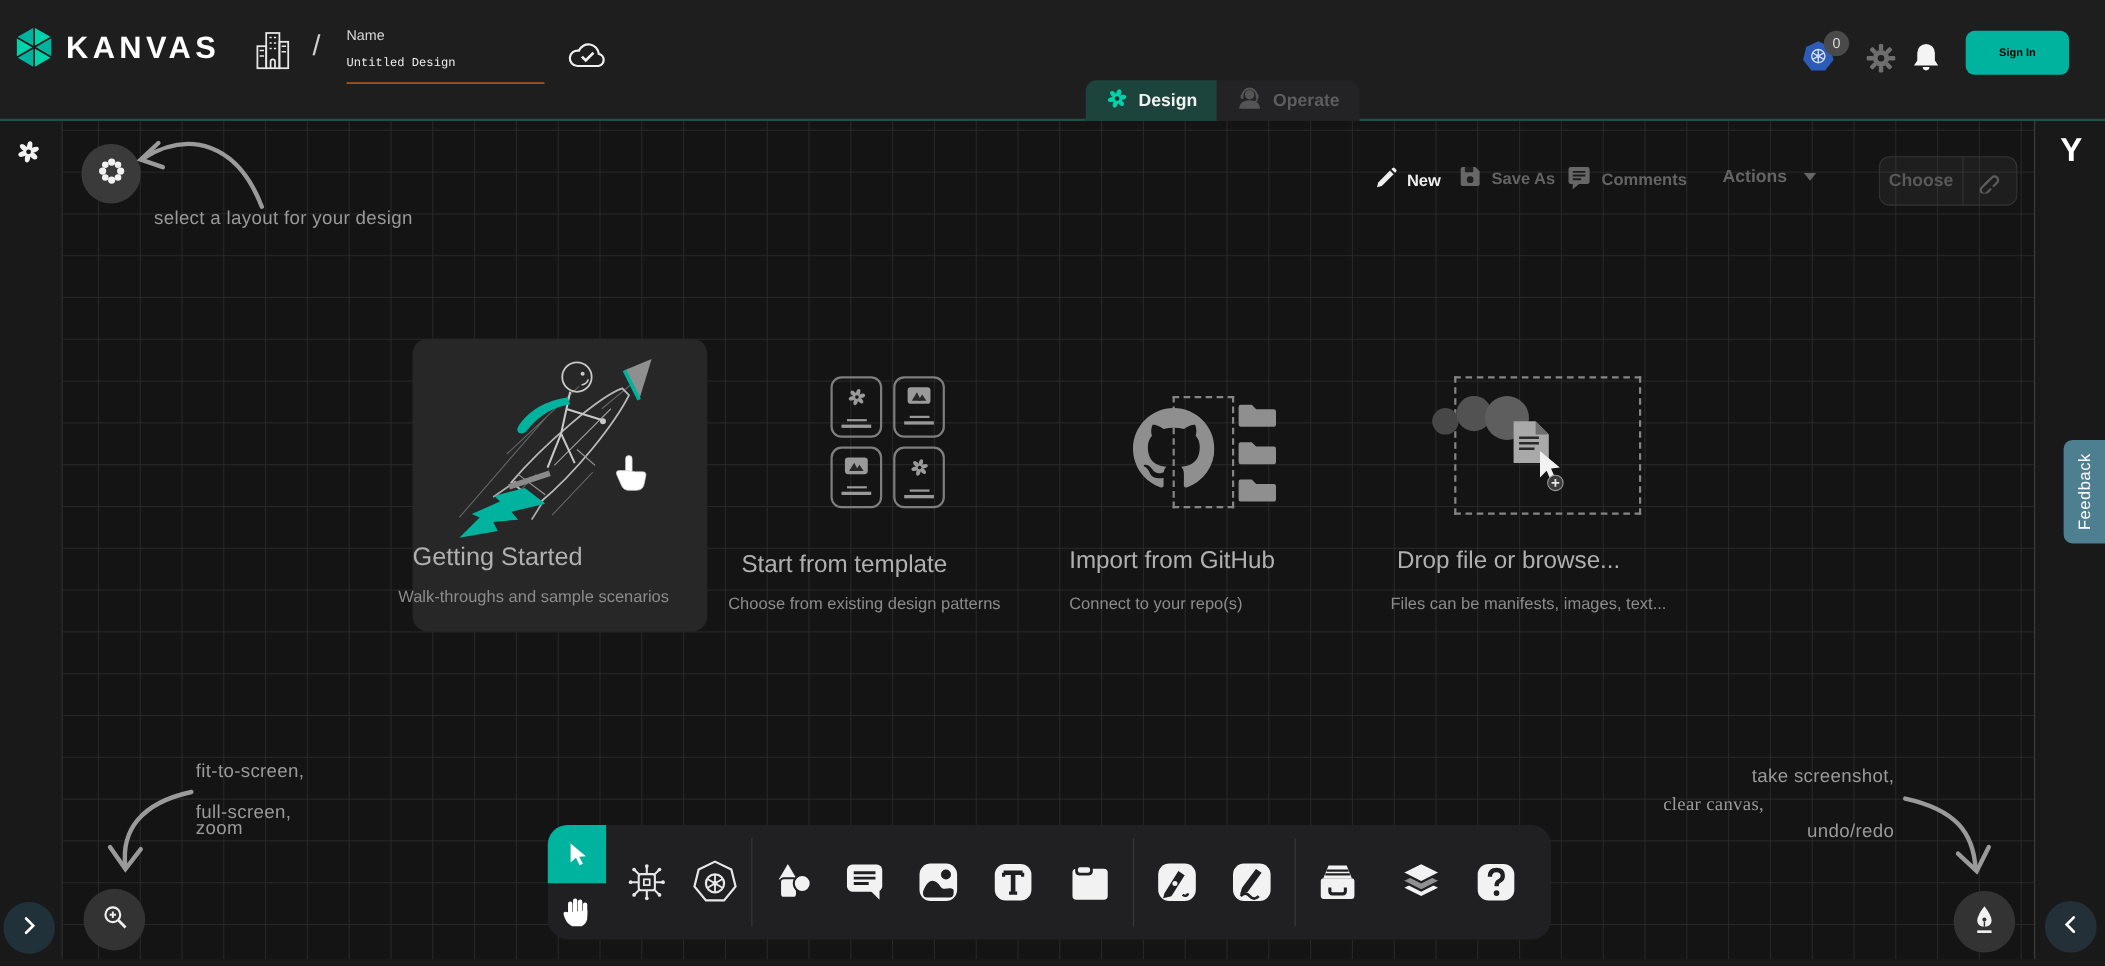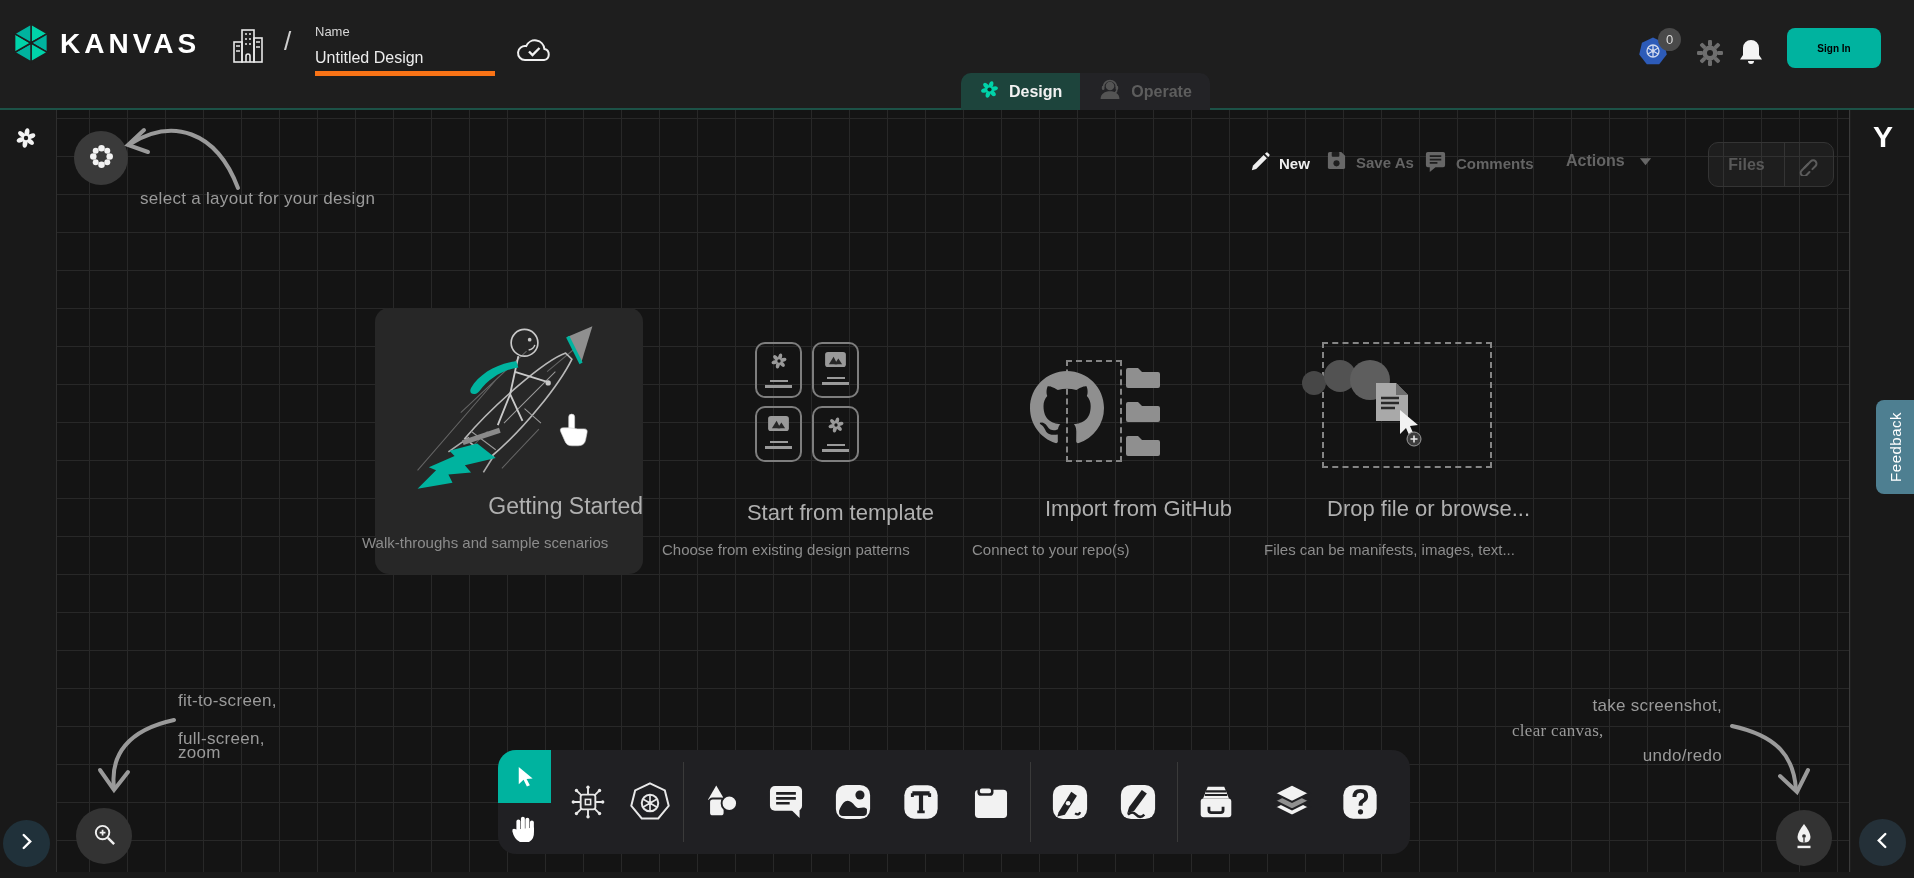--- a/index.html
+++ b/index.html
@@ -15,31 +15,31 @@
   .app{position:relative;width:1914px;height:878px;background:var(--header-bg);overflow:hidden;}
   .abs{position:absolute;}
 
   
   .header{position:absolute;left:0;top:0;width:1914px;height:110px;background:var(--header-bg);}
   .logo{position:absolute;left:10px;top:22px;width:42px;height:42px;}
   .brand{position:absolute;left:60px;top:28px;font-size:28px;font-weight:700;letter-spacing:4px;color:#fff;}
   .org-icon{position:absolute;left:230px;top:26px;width:36px;height:40px;}
   .crumb-sep{position:absolute;left:284px;top:26px;font-size:26px;color:#cfcfcf;font-weight:300;}
   .name-label{position:absolute;left:315px;top:24px;font-size:13px;color:#d8d8d8;}
-  .name-value{position:absolute;left:315px;top:44px;width:180px;height:32px;font-size:16px;color:#ececec;border-bottom:5px solid #f97316;line-height:28px;}
+  .name-value{position:absolute;left:315px;top:44px;width:180px;height:32px;font-size:11px;color:#ececec;border-bottom:1px solid #f97316;line-height:28px;font-family:Liberation Mono, monospace;}
   .cloud{position:absolute;left:515px;top:36px;width:38px;height:32px;}
   .k8s-group{position:absolute;left:1638px;top:28px;width:50px;height:40px;cursor:pointer;}
   .k8s-hept{position:absolute;left:0;top:8px;width:30px;height:30px;}
   .k8s-badge{position:absolute;left:20px;top:0;width:23px;height:23px;border-radius:50%;background:#4a4a4a;color:#dcdcdc;font-size:13px;display:flex;align-items:center;justify-content:center;}
   .gear-btn{position:absolute;left:1696px;top:39px;width:28px;height:28px;}
   .bell-btn{position:absolute;left:1738px;top:38px;width:26px;height:28px;}
   .signin{position:absolute;left:1787px;top:28px;width:94px;height:40px;border:none;border-radius:8px;background:var(--accent);color:#000000;font-size:10px;font-weight:700;font-family:inherit;cursor:pointer;}
 
   
-  .tabs{position:absolute;left:961px;top:73px;height:37px;display:flex;background:#232326;border-radius:10px 10px 0 0;z-index:5;}
+  .tabs{position:absolute;left:987px;top:73px;height:37px;display:flex;background:#232326;border-radius:10px 10px 0 0;z-index:5;}
   .tab{display:flex;align-items:center;gap:9px;padding:0 18px;font-size:16px;cursor:pointer;}
   .tab.design{background:var(--design-tab-bg);color:#f2f2f2;border-radius:10px 0 0 0;font-weight:600;}
   .tab.operate{color:#5d5d5d;border-radius:0 10px 0 0;font-weight:600;}
 
   
   .canvas{position:absolute;left:57px;top:110px;width:1793px;height:762px;background-color:var(--canvas-bg);
     background-image:linear-gradient(var(--grid-line) 1px,transparent 1px),linear-gradient(90deg,var(--grid-line) 1px,transparent 1px);
     background-size:38px 38px;background-position:-6px 8px;border-right:1px solid #3a3a3a;}
   .canvas-topline{position:absolute;left:0;top:108px;width:1914px;height:2px;background:#1c5247;z-index:4;}
   .left-rail{position:absolute;left:0;top:110px;width:57px;height:762px;background:var(--rail-bg);border-right:1px solid #2e2e2e;}
@@ -61,21 +61,21 @@
   .share-btn .div{width:1px;height:45px;background:#343434;}
   .share-btn .lnk{width:48px;display:flex;align-items:center;justify-content:center;}
 
   
   .hint{position:absolute;color:var(--hint);font-size:17px;letter-spacing:.3px;z-index:6;line-height:25px;}
   .flower-btn{position:absolute;left:74px;top:131px;width:54px;height:54px;border-radius:50%;background:#3a3a3a;display:flex;align-items:center;justify-content:center;cursor:pointer;z-index:6;}
   .round-btn{position:absolute;border-radius:50%;background:#333;display:flex;align-items:center;justify-content:center;cursor:pointer;z-index:6;}
   .chev-btn{position:absolute;border-radius:50%;display:flex;align-items:center;justify-content:center;cursor:pointer;z-index:7;}
 
   
-  .card-title{position:absolute;font-size:22px;color:var(--title);text-align:right;z-index:6;}
+  .card-title{position:absolute;font-size:22px;color:var(--title);text-align:left;z-index:6;}
   .card-sub{position:absolute;font-size:15px;color:var(--subtitle);text-align:left;z-index:6;}
   .gs-card{position:absolute;left:375px;top:308px;width:268px;height:266px;background:var(--card-bg);border-radius:14px;cursor:pointer;z-index:5;}
   .tile{position:absolute;width:47px;height:56px;border:2px solid #7e7e7e;border-radius:10px;display:flex;flex-direction:column;align-items:center;padding-top:7px;z-index:6;}
   .tile .bars{margin-top:5px;display:flex;flex-direction:column;gap:3px;align-items:center;}
   .tile .b1{width:18px;height:2px;background:#9a9a9a;}
   .tile .b2{width:27px;height:2.5px;background:#9a9a9a;}
   .dashed-rect{position:absolute;border:2px dashed #858585;z-index:5;}
 
   
   .btoolbar{position:absolute;left:498px;top:750px;width:912px;height:104px;background:var(--toolbar-bg);border-radius:18px;z-index:7;}
@@ -247,21 +247,21 @@
   </div>
   <div class="ct-item ct-actions">
     <span>Actions</span>
     <span>
       <svg viewBox="0 0 14 9" width="13" height="9">
           <polygon points="1,1 13,1 7,8.5" fill="#676767"></polygon>
         </svg>
     </span>
   </div>
   <div class="share-btn">
-    <span class="lbl">Files</span>
+    <span class="lbl">Choose</span>
     <span class="div"></span>
     <span class="lnk">
       <svg viewBox="0 0 24 24" width="22" height="22" fill="none" stroke="#5c5c5c" stroke-width="2.2" stroke-linecap="round">
         <path d="M10 14l7-7a3.6 3.6 0 0 1 5.1 5.1l-3.4 3.4" transform="translate(-3 1)"></path>
         <path d="M14 10l-7 7a3.6 3.6 0 0 0 5.1 5.1l3.4-3.4" transform="translate(-3 1)"></path>
       </svg>
     </span>
   </div>
 
   <div class="flower-btn">

